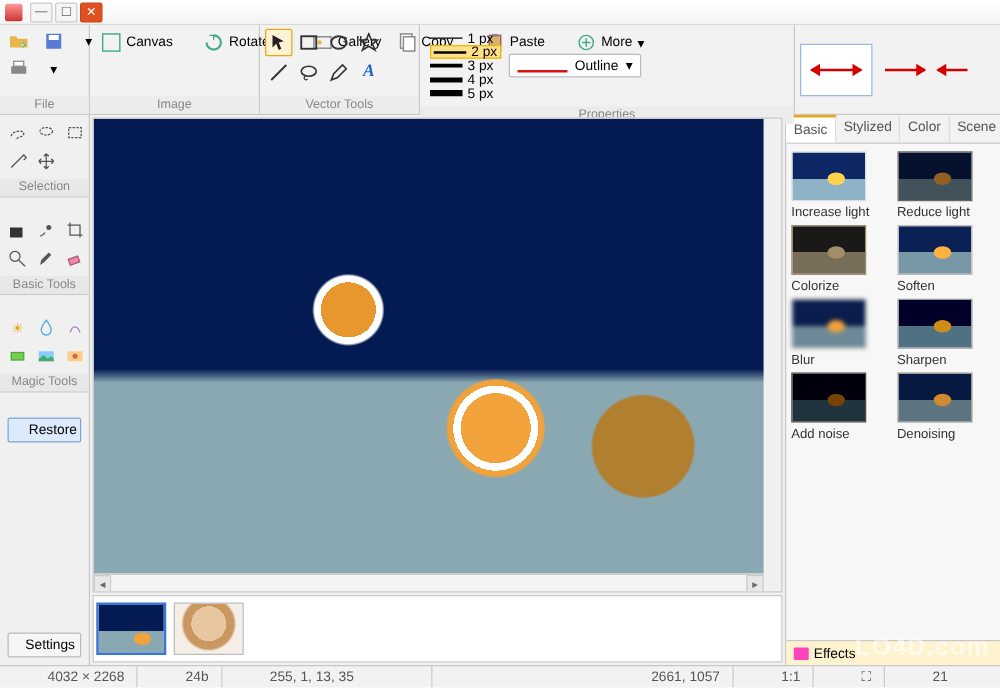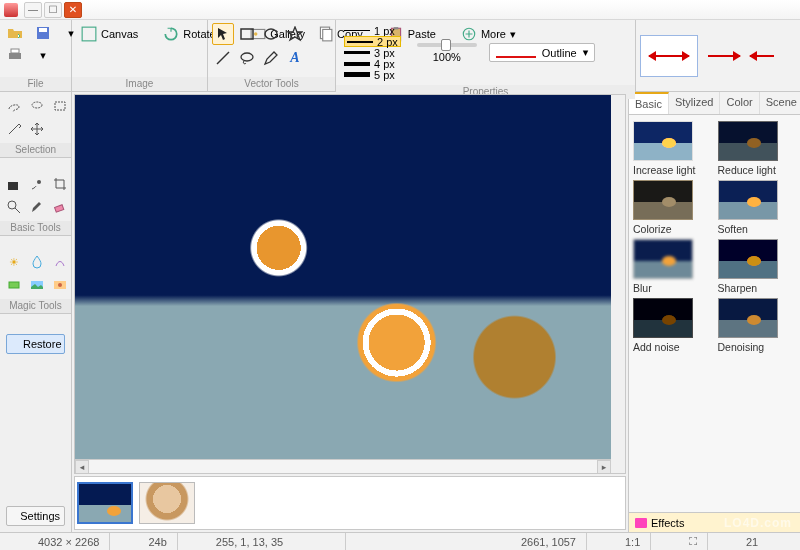--- a/index.html
+++ b/index.html
@@ -102,21 +102,21 @@
 .fx-thumb.noise { filter:brightness(0.5) contrast(1.3); }
 .fx-thumb.denoise { filter:brightness(0.85); }
 .fx-label { font-size:10.5px; color:#333; text-align:center; }
 .effects-tab { height:20px; border-top:1px solid #c8c8c8; background:#fff3cf; display:flex; align-items:center; padding:0 6px; gap:4px; }
 .effects-tab .folder { width:12px; height:10px; background:#f4b; border-radius:1px; }
 
 
 .status { position:absolute; left:0; right:0; bottom:0; height:18px; background:#f2f2f2; border-top:1px solid #c8c8c8; display:flex; align-items:center; font-size:11px; color:#555; }
 .status .cell { padding:0 10px; border-right:1px solid #ccc; height:100%; display:flex; align-items:center;margin-left:28px; }
 .status .spacer { flex:1; }
-.watermark { position:absolute; right:8px; bottom:20px; color:rgba(255,255,255,.55); font-size:12px; font-weight:600; letter-spacing:1px; pointer-events:none; }
+.watermark { position:absolute; right:8px; bottom:20px; color:rgba(255,255,255,.55); font-size:20px; font-weight:600; letter-spacing:1px; pointer-events:none; }
 
 svg { width:16px; height:16px; }
 </style>
 </head>
 <body>
 
 <div class="titlebar">
   <div class="appicon"></div>
   <div class="winbtn">—</div>
   <div class="winbtn">☐</div>
@@ -272,26 +272,20 @@
             <span>3 px</span>
           </div>
         <div class="px-row">
             <span class="px-line" style="border-width:4px"></span>
             <span>4 px</span>
           </div>
         <div class="px-row">
             <span class="px-line" style="border-width:5px"></span>
             <span>5 px</span>
           </div>
-      </div>
-      <div class="prop-mid">
-        <div class="slider">
-            <div class="knob"></div>
-          </div>
-        <div>100%</div>
       </div>
       <div class="outline-box">
         <div class="outline-swatch"></div>
         <span>Outline</span>
         <span>▾</span>
       </div>
     </div>
     <div class="label">Properties</div>
   </div>
 

